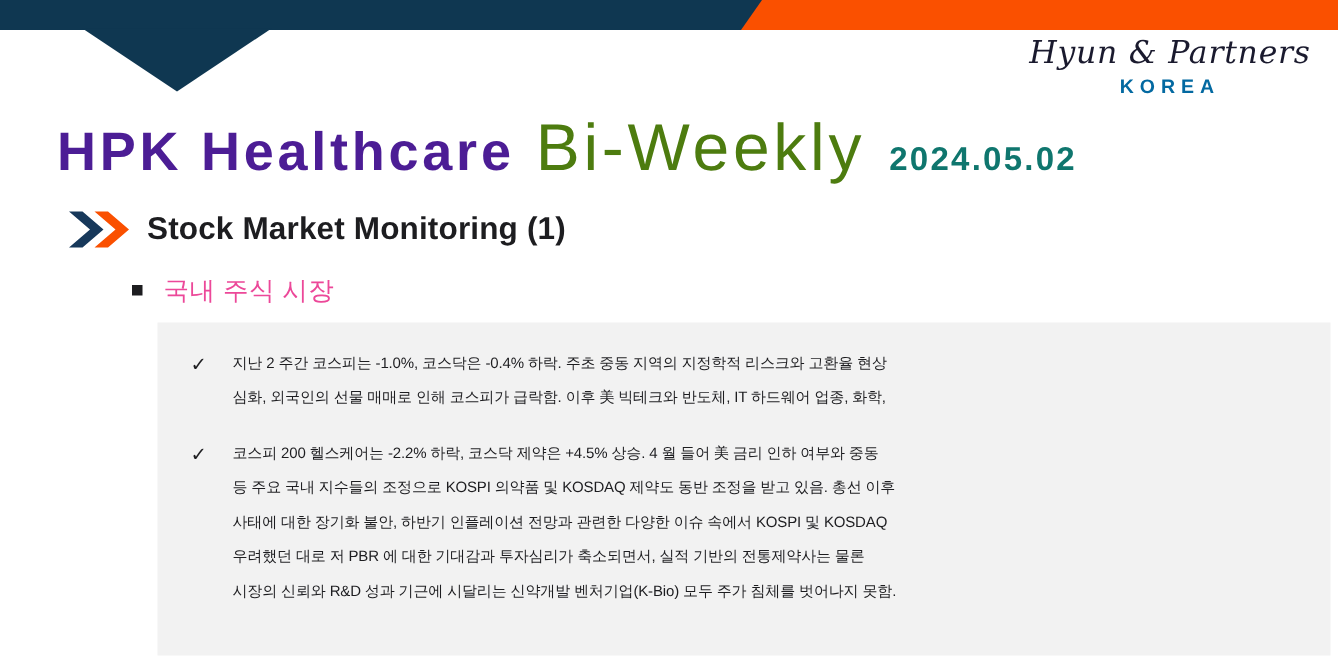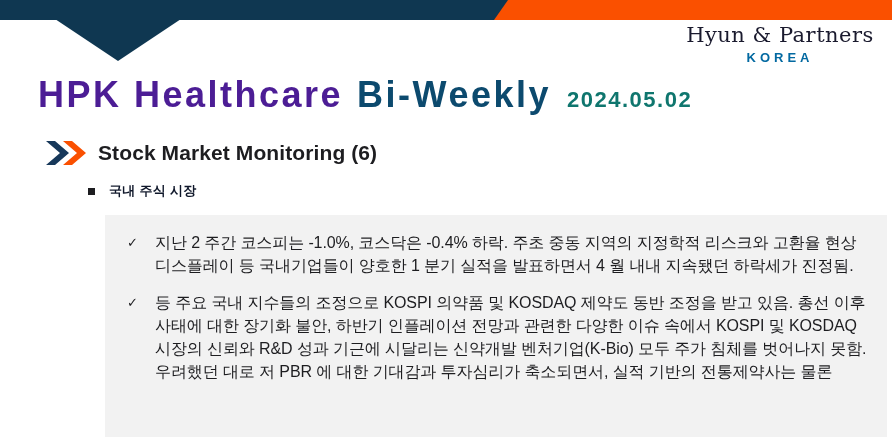--- a/index.html
+++ b/index.html
@@ -56,20 +56,21 @@
   
   .logo-block {
     position: absolute;
     top: 24px;
     right: 12px;
     text-align: center;
     width: 200px;
   }
   .logo-script {
     font-family: "DejaVu Serif", serif;
+    font-style: italic;
     font-size: 21px;
     color: #1a1a2e;
     letter-spacing: 0.5px;
     line-height: 1.1;
     white-space: nowrap;
   }
   .logo-korea {
     font-family: Liberation Sans, sans-serif;
     font-size: 13px;
     font-weight: bold;
@@ -87,23 +88,23 @@
     align-items: baseline;
     white-space: nowrap;
   }
   .title-main {
     font-size: 36px;
     font-weight: bold;
     color: #4c1d95;
     letter-spacing: 2.5px;
   }
   .title-accent {
-    font-size: 36px;
-    font-weight: bold;
-    color: #0c4a6e;
+    font-size: 44px;
+    font-weight: normal;
+    color: #4d7c0f;
     letter-spacing: 2.5px;
     margin-left: 14px;
   }
   .title-date {
     font-size: 22px;
     font-weight: bold;
     color: #0f766e;
     letter-spacing: 1.5px;
     margin-left: 16px;
   }
@@ -139,23 +140,23 @@
     align-items: center;
   }
   .sub-bullet {
     width: 7px;
     height: 7px;
     background: #1d1d20;
     margin-right: 14px;
     flex: 0 0 auto;
   }
   .sub-title {
-    font-size: 13px;
-    font-weight: bold;
-    color: #0f172a;
+    font-size: 17px;
+    font-weight: normal;
+    color: #ec4899;
     letter-spacing: 0.3px;
   }
 
   
   .content-box {
     position: absolute;
     top: 215px;
     left: 105px;
     width: 782px;
     height: 222px;
@@ -171,21 +172,21 @@
   .check-mark {
     flex: 0 0 auto;
     width: 32px;
     font-size: 13px;
     color: #1d1d20;
     line-height: 23px;
     padding-left: 4px;
   }
   .bullet-text {
     flex: 1 1 auto;
-    font-size: 16px;
+    font-size: 10px;
     color: #1d1d20;
     line-height: 23px;
     letter-spacing: -0.1px;
     word-break: keep-all;
   }
   .bullet-text .ln { display: block; white-space: nowrap; }
 </style>
 </head>
 <body>
 
@@ -204,41 +205,42 @@
   <span class="title-main">HPK Healthcare</span>
   <span class="title-accent">Bi-Weekly</span>
   <span class="title-date">2024.05.02</span>
 </div>
 
 <div class="section-heading">
   <svg class="chevron-icon" viewBox="0 0 44 28">
     <polygon points="2,2 16,14 2,26 11,26 25,14 11,2" fill="#17385a"></polygon>
     <polygon points="19,2 33,14 19,26 28,26 42,14 28,2" fill="#fa5000"></polygon>
   </svg>
-  <span class="section-title">Stock Market Monitoring (6)</span>
+  <span class="section-title">Stock Market Monitoring (1)</span>
 </div>
 
 <div class="sub-heading">
   <span class="sub-bullet"></span>
   <span class="sub-title">국내 주식 시장</span>
 </div>
 
 <div class="content-box">
 
   <div class="bullet-item">
     <span class="check-mark">✓</span>
     <span class="bullet-text">
       <span class="ln">지난 2 주간 코스피는 -1.0%, 코스닥은 -0.4% 하락. 주초 중동 지역의 지정학적 리스크와 고환율 현상</span>
-      <span class="ln">디스플레이 등 국내기업들이 양호한 1 분기 실적을 발표하면서 4 월 내내 지속됐던 하락세가 진정됨.</span>
+      <span class="ln">심화, 외국인의 선물 매매로 인해 코스피가 급락함. 이후 美 빅테크와 반도체, IT 하드웨어 업종, 화학,</span>
     </span>
   </div>
 
   <div class="bullet-item">
     <span class="check-mark">✓</span>
     <span class="bullet-text">
+      <span class="ln">코스피 200 헬스케어는 -2.2% 하락, 코스닥 제약은 +4.5% 상승. 4 월 들어 美 금리 인하 여부와 중동</span>
       <span class="ln">등 주요 국내 지수들의 조정으로 KOSPI 의약품 및 KOSDAQ 제약도 동반 조정을 받고 있음. 총선 이후</span>
       <span class="ln">사태에 대한 장기화 불안, 하반기 인플레이션 전망과 관련한 다양한 이슈 속에서 KOSPI 및 KOSDAQ</span>
+      <span class="ln">우려했던 대로 저 PBR 에 대한 기대감과 투자심리가 축소되면서, 실적 기반의 전통제약사는 물론</span>
       <span class="ln">시장의 신뢰와 R&amp;D 성과 기근에 시달리는 신약개발 벤처기업(K-Bio) 모두 주가 침체를 벗어나지 못함.</span>
-      <span class="ln">우려했던 대로 저 PBR 에 대한 기대감과 투자심리가 축소되면서, 실적 기반의 전통제약사는 물론</span>
     </span>
   </div>
 
 </div>
 
 </body></html>

